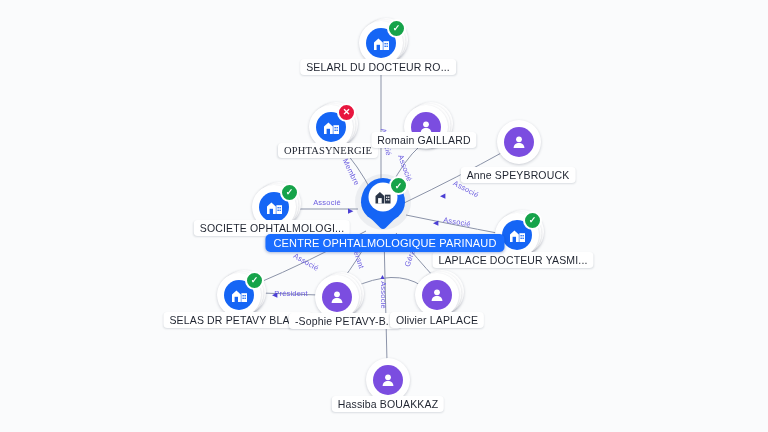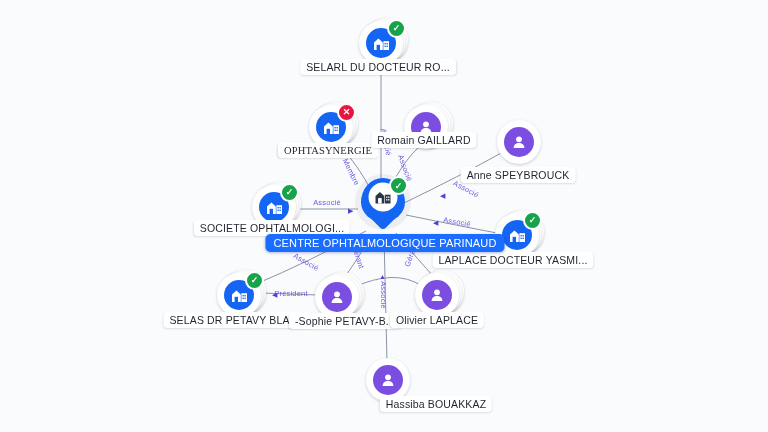--- a/index.html
+++ b/index.html
@@ -287,21 +287,21 @@
         <div class="stack">
           <div class="card front"></div>
           <div class="glyph person">
             <svg width="16" height="16" viewBox="0 0 16 16">
               <circle cx="8" cy="5.3" r="2.9" fill="#fff"></circle>
               <path d="M2.6 14c0-3.1 2.4-5 5.4-5s5.4 1.9 5.4 5z" fill="#fff"></path>
             </svg>
           </div>
         </div>
       </div>
-      <div class="label" style="left: 388px; top: 396px; margin-left: 48px;">Hassiba BOUAKKAZ</div>
+      <div class="label" style="left: 388px; top: 396px;">Hassiba BOUAKKAZ</div>
     </div>
 
   <div class="node" id="center-node" style="left: 383px; top: 207px;">
     <div class="pin-wrap">
       <div class="pin-halo"></div>
       <div class="pin"></div>
       <div class="pin-core">
         <svg width="17" height="15" viewBox="0 0 17 15" aria-hidden="true">
           <path d="M1 14 V6.4 L5.4 2.6 L9.8 6.4 V14 Z" fill="#2b3648"></path>
           <rect x="10.4" y="5.2" width="5.6" height="8.8" fill="#2b3648"></rect>

